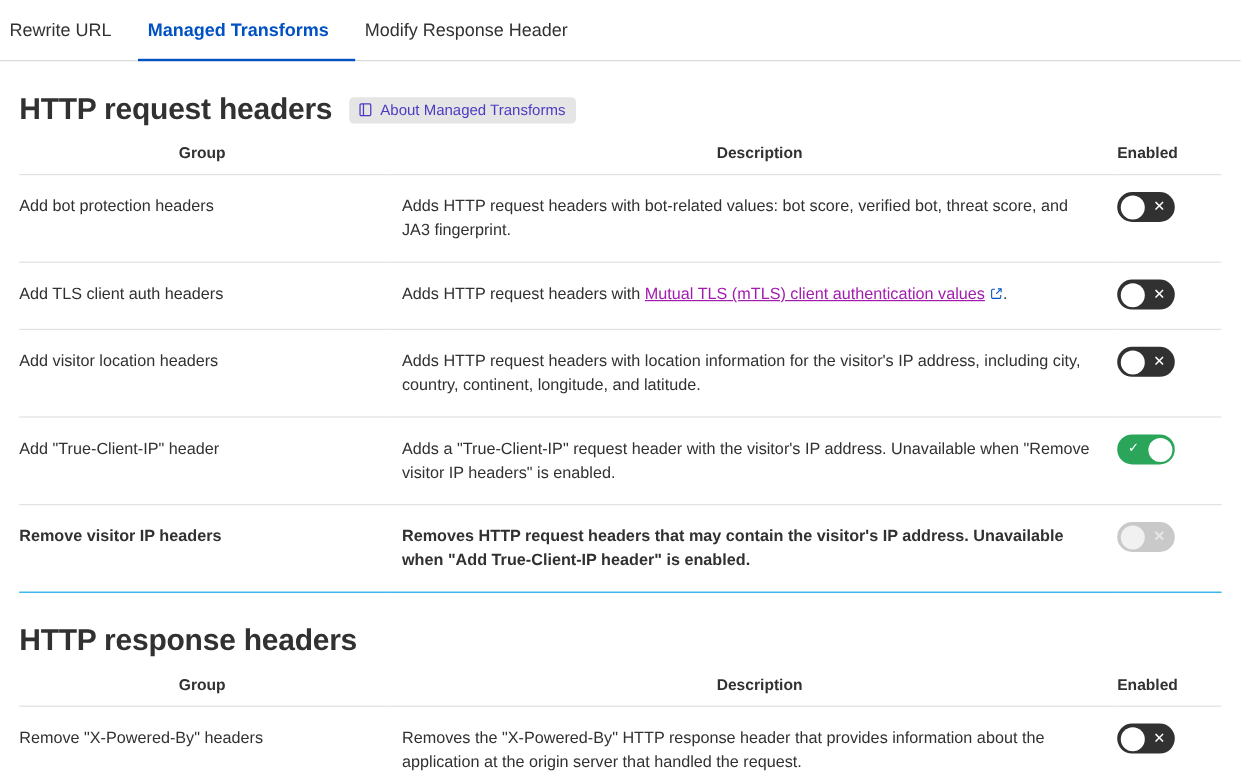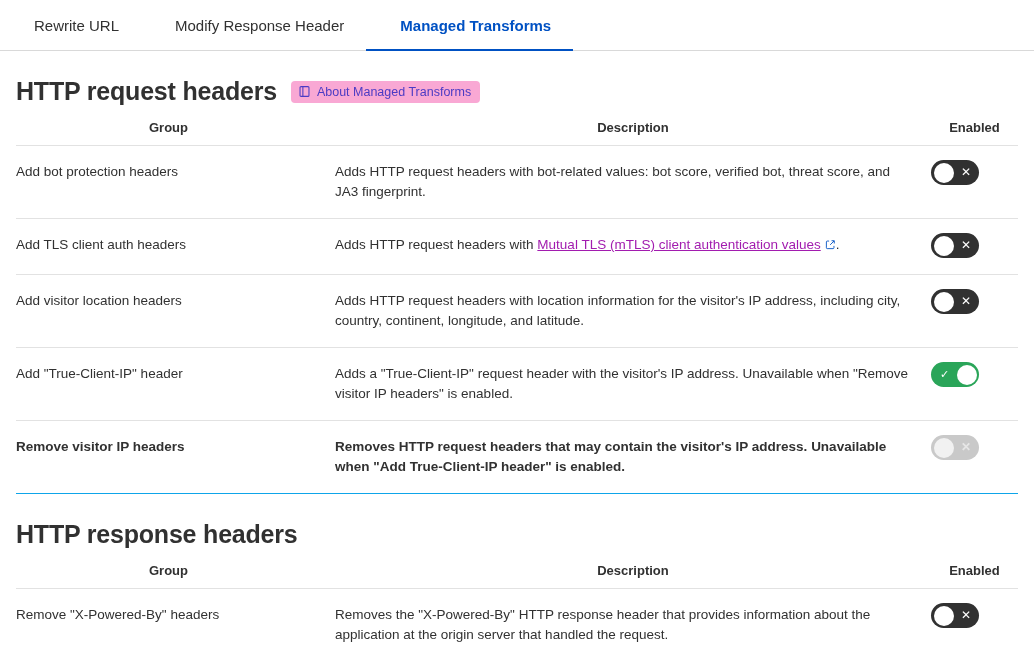--- a/index.html
+++ b/index.html
@@ -18,21 +18,21 @@
   .tabbar {
     display: flex;
     align-items: flex-end;
     height: 51px;
     border-bottom: 1px solid #d9d9d9;
     padding: 0 0 0 0;
   }
   .tab {
     font-size: 15px;
     color: #313131;
-    padding: 0 22px 14px 34px;
+    padding: 0 22px 14px 8px;
     line-height: 18px;
     cursor: pointer;
     border-bottom: 2px solid transparent;
     margin-bottom: -1px;
     white-space: nowrap;
   }
   .tab.active {
     color: #0051c3;
     font-weight: bold;
     border-bottom-color: #0051c3;
@@ -51,21 +51,21 @@
   .section-title {
     font-size: 25px;
     font-weight: bold;
     color: #313131;
     letter-spacing: -0.2px;
   }
   .about-chip {
     display: inline-flex;
     align-items: center;
     gap: 6px;
-    background: #f9a8d4;
+    background: #e5e5e5;
     color: #4b3bc4;
     border-radius: 4px;
     padding: 4px 9px 4px 7px;
     font-size: 12.5px;
     cursor: pointer;
     line-height: 14px;
   }
   .about-chip svg { display: block; }
 
   
@@ -77,21 +77,21 @@
   th {
     text-align: center;
     font-size: 13px;
     font-weight: bold;
     color: #313131;
     padding: 0 0 10px 0;
     border-bottom: 1px solid #e2e2e2;
   }
   th.col-group { width: 305px; padding-left: 0; }
   th.col-desc  { width: 610px; padding-left: 14px; margin-top: 48px;}
-  th.col-enabled { width: auto; text-align: center; padding-left: 0; margin-left: 44px; }
+  th.col-enabled { width: auto; text-align: left; padding-left: 0; margin-left: 44px; }
   td {
     font-size: 13.5px;
     color: #313131;
     border-bottom: 1px solid #e2e2e2;
     padding: 16px 0;
     vertical-align: top;
     line-height: 20px;
   }
   td.group { padding-right: 12px; margin-top: 33px; }
   td.desc { padding-left: 14px; padding-right: 22px; }
@@ -141,22 +141,22 @@
   .toggle.on .mark { right: auto; left: 9px; font-size: 11px; }
   .toggle.off-disabled { background: #c9c9c9; }
   .toggle.off-disabled .knob { background: #f1f1f1; }
   .toggle.off-disabled .mark { color: #e6e6e6; }
 </style>
 </head>
 <body>
 
 <div class="tabbar">
   <div class="tab">Rewrite URL</div>
+  <div class="tab active">Managed Transforms</div>
   <div class="tab">Modify Response Header</div>
-  <div class="tab active">Managed Transforms</div>
 </div>
 
 <div class="section">
   <div class="section-head">
     <div class="section-title">HTTP request headers</div>
     <div class="about-chip">
       <span>
         <svg width="13" height="13" viewBox="0 0 16 16" fill="none" aria-hidden="true">
           <rect x="2.5" y="2" width="11" height="12" rx="1.2" stroke="#4b3bc4" stroke-width="1.3"></rect>
           <line x1="6" y1="2" x2="6" y2="14" stroke="#4b3bc4" stroke-width="1.3"></line>

